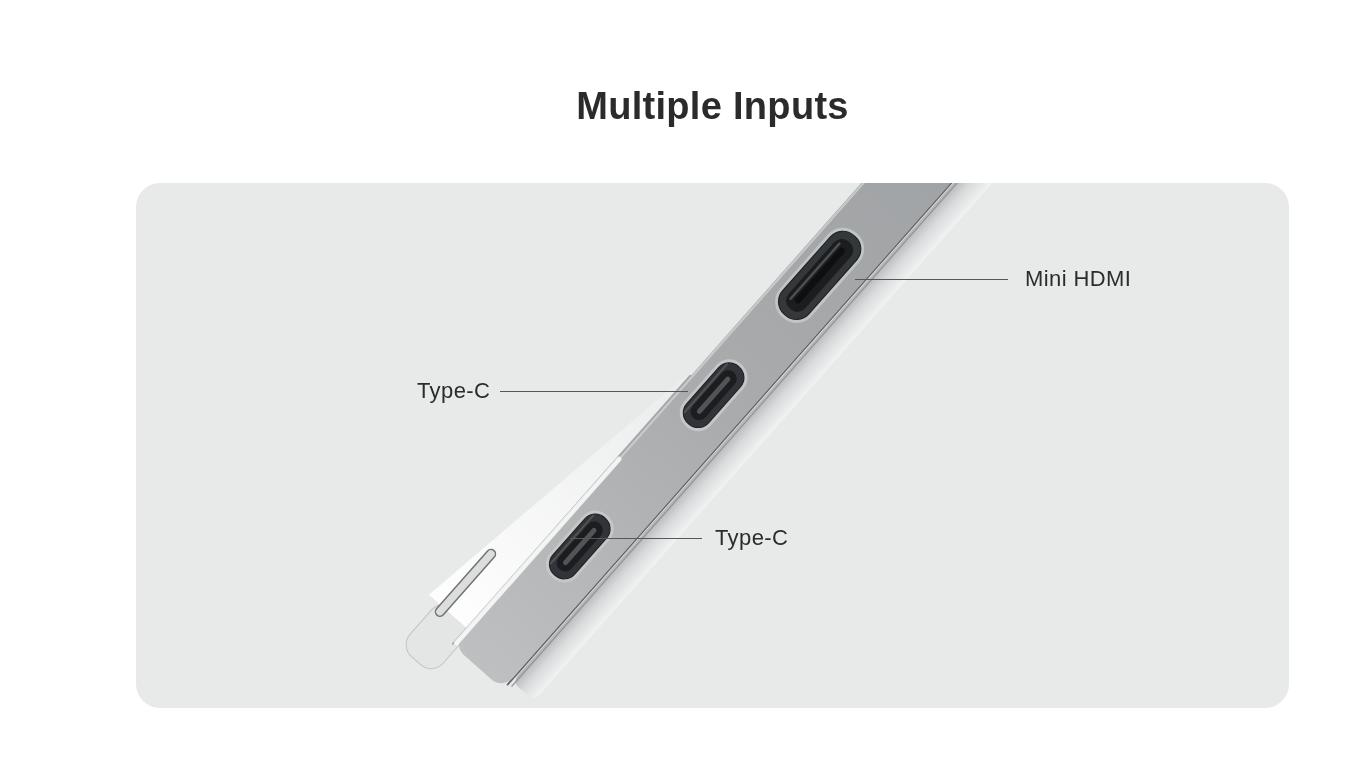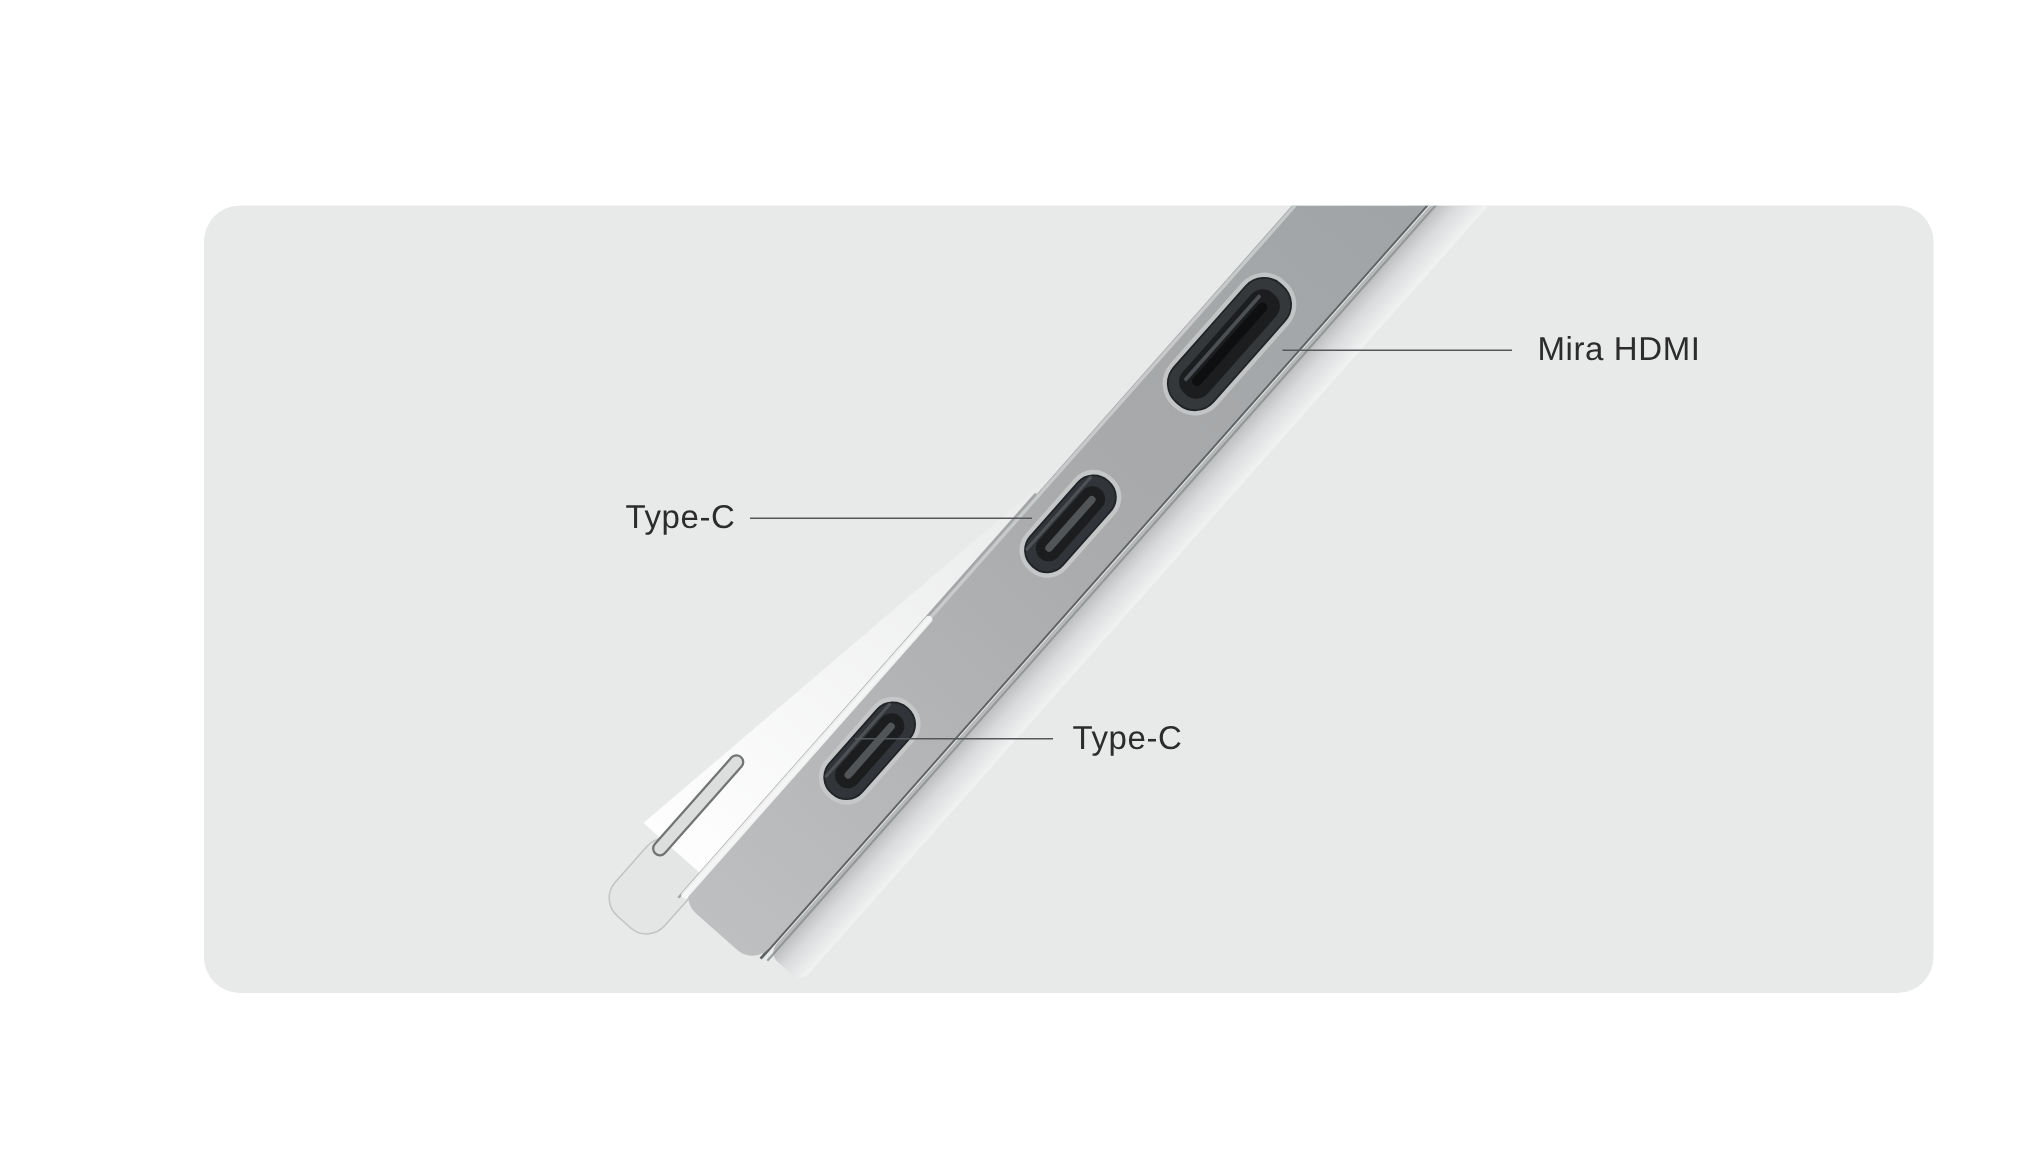--- a/index.html
+++ b/index.html
@@ -29,20 +29,21 @@
   }
   .label-1 { left:889px; top:81px; }
   .label-2 { left:281px; top:193px; }
   .label-3 { left:579px; top:340px; }
 </style>
 </head>
 <body>
 
 <section class="container">
 
+  <h1 class="section-title">Multiple Inputs</h1>
 
 
   <div class="panel">
 
     <svg viewBox="0 0 1153 525" aria-hidden="true">
       <defs>
         <linearGradient id="faceGrad" x1="0" y1="0" x2="1" y2="0">
           <stop offset="0" stop-color="#bdbfc0"></stop>
           <stop offset="0.45" stop-color="#a9abad"></stop>
           <stop offset="1" stop-color="#9ea1a3"></stop>
@@ -98,18 +99,18 @@
           <rect x="818" y="459.5" width="76" height="2.5" rx="1.2" fill="#595d60" opacity="0.8"></rect>
           <rect x="820" y="464" width="72" height="6.5" rx="3" fill="#0e0f10"></rect>
         </g>
       </g>
     </svg>
 
     <div class="leader leader-1"></div>
     <div class="leader leader-2"></div>
     <div class="leader leader-3"></div>
 
-    <div class="port-label label-1">Mira HDMI</div>
+    <div class="port-label label-1">Mini HDMI</div>
     <div class="port-label label-2">Type-C</div>
     <div class="port-label label-3">Type-C</div>
 
   </div>
 </section>
 
 </body></html>

